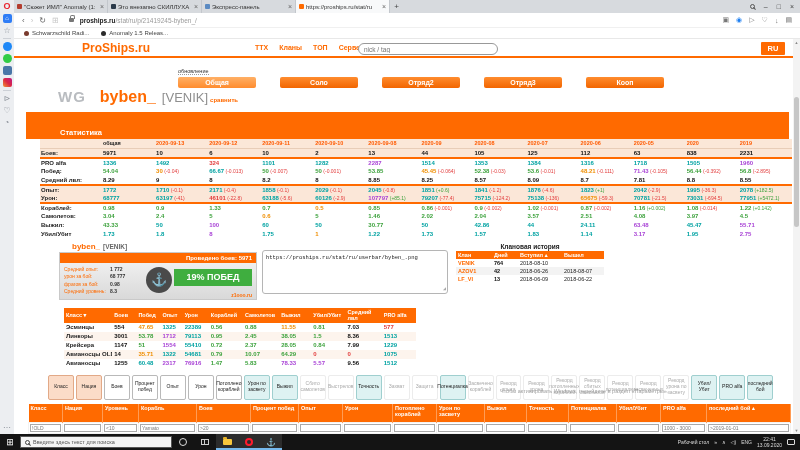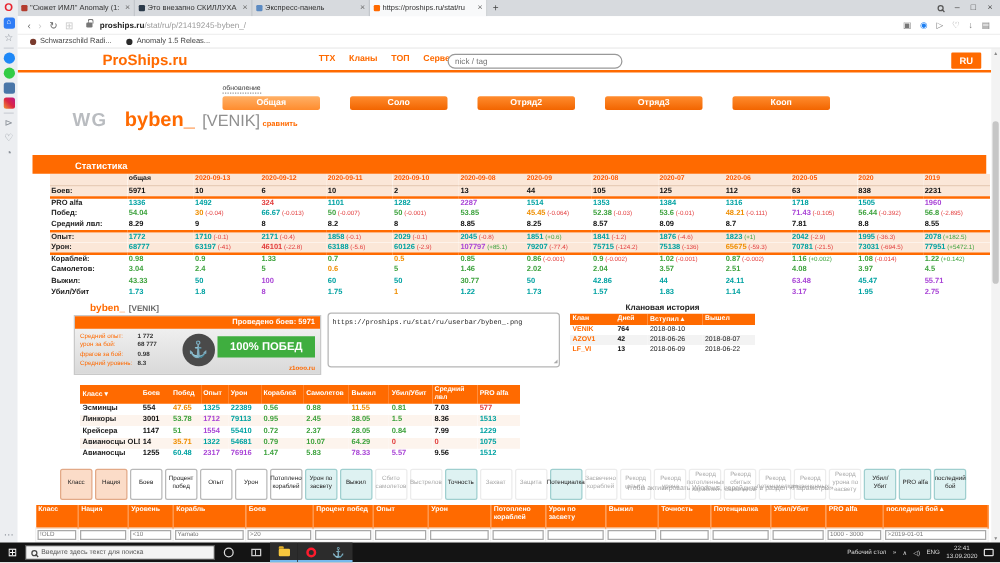--- a/index.html
+++ b/index.html
@@ -60,21 +60,21 @@
   .mode-tabs{display:flex;gap:24px}
   .mode-tab{min-width:78px;padding:2px 10px;background:linear-gradient(#ff8c2e,#f26500);color:#fff;font-size:7px;font-weight:bold;text-align:center;border-radius:2px;cursor:pointer}
   .mode-tab.active{background:linear-gradient(#ffb066,#ff8c2e)}
 
   .player-row{display:flex;align-items:baseline;padding:6px 0 2px 44px;height:30px}
   .srv{font-size:15px;font-weight:bold;color:#b9bcc0;letter-spacing:1px}
   .pname{font-size:16px;font-weight:bold;color:#ff6a00;margin-left:14px}
   .pclan{font-size:13px;color:#8f8f8f;margin-left:6px}
   .compare{font-size:6px;font-weight:bold;color:#ff6a00;margin-left:2px;cursor:pointer}
 
-  .stats-bar{margin:12px 4px 0 12px;background:#ff6a00;color:#fff;font-weight:bold;font-size:7.5px;padding:4px 0 2px 34px}
+  .stats-bar{margin:0 4px 0 12px;background:#ff6a00;color:#fff;font-weight:bold;font-size:7.5px;padding:16px 0 2px 34px}
 
   table{border-collapse:collapse}
   .stats-table{margin-left:26px;width:752px;table-layout:fixed;font-size:6px}
   .stats-table th,.stats-table td{text-align:left;padding:1px 1px;font-weight:normal;height:9px;overflow:hidden;white-space:nowrap}
   .stats-table thead{background:#fbe7d8;border-bottom:1px solid #e8cdb8}
   .stats-table thead th{color:#ff5a00;font-weight:bold;font-size:5.5px}
   .stats-table thead th:nth-child(2){color:#222}
   .stats-table tbody th{font-weight:bold;color:#222}
   .stats-table tbody tr:nth-child(1){background:#fbe7d8;border-bottom:2px solid #ff6a00}
   .stats-table tbody tr:nth-child(4){border-bottom:2px solid #ff6a00}
@@ -460,21 +460,21 @@
       </div>
       <div class="banner">
         <div class="banner-top">Проведено боев: 5971</div>
         <div class="banner-stats" id="bannerStats">
             <div class="bs-row"><span class="lb">Средний опыт:</span><span class="vl">1 772</span></div>
             <div class="bs-row"><span class="lb">урон за бой:</span><span class="vl">68 777</span></div>
             <div class="bs-row"><span class="lb">фрагов за бой:</span><span class="vl">0.98</span></div>
             <div class="bs-row"><span class="lb">Средний уровень:</span><span class="vl">8.3</span></div>
           </div>
         <div class="emblem">⚓</div>
-        <div class="winrate">100% ПОБЕД</div>
+        <div class="winrate">19% ПОБЕД</div>
         <div class="ub-site">z1ooo.ru</div>
       </div>
       <div class="urlbox">https://proships.ru/stat/ru/userbar/byben_.png<span class="rz">◢</span></div>
       <div class="clan">
         <div class="clan-title">Клановая история</div>
         <table>
           <colgroup>
               <col style="width:36px">
               <col style="width:26px">
               <col style="width:44px">

